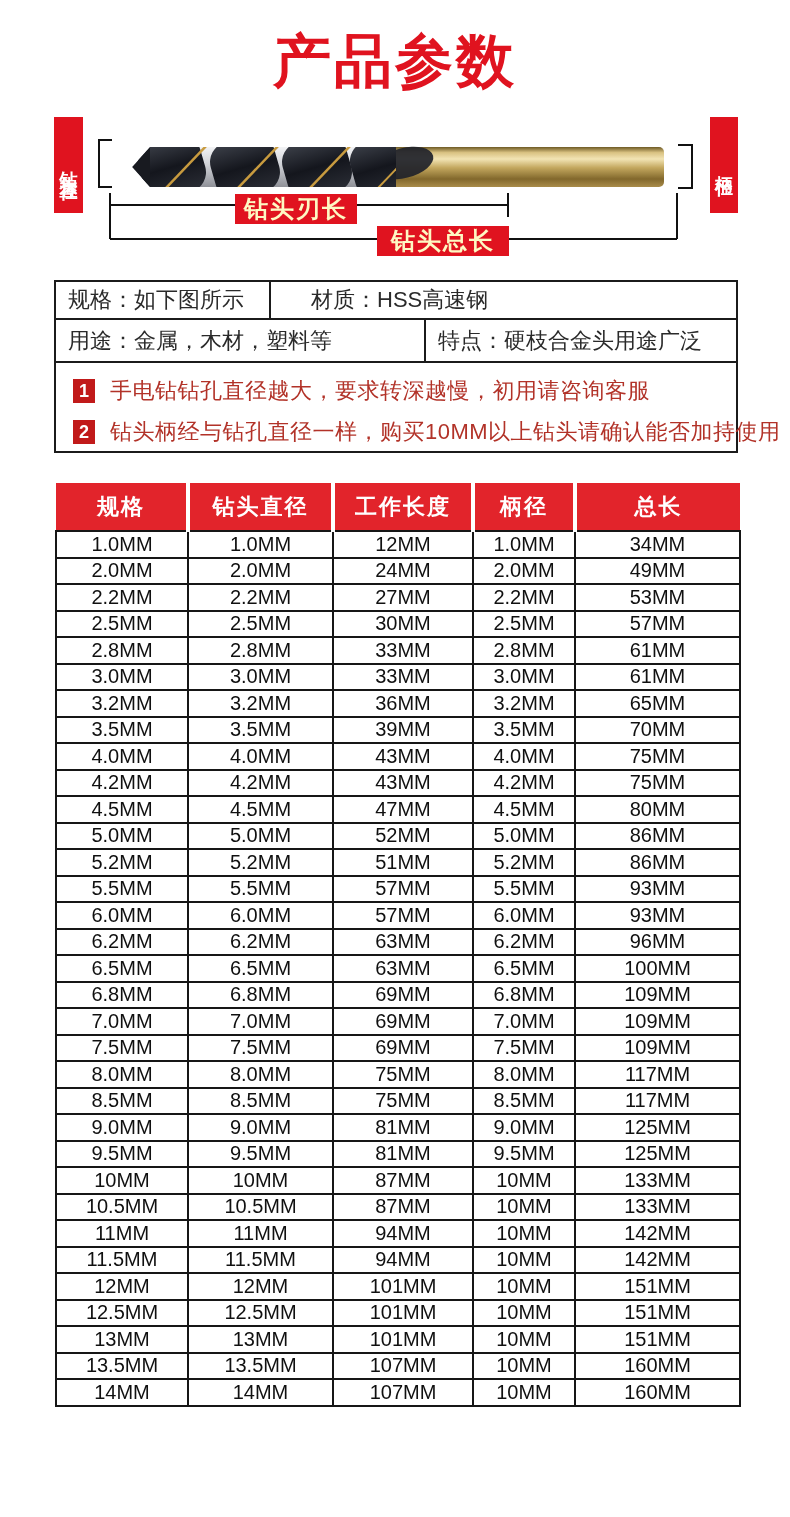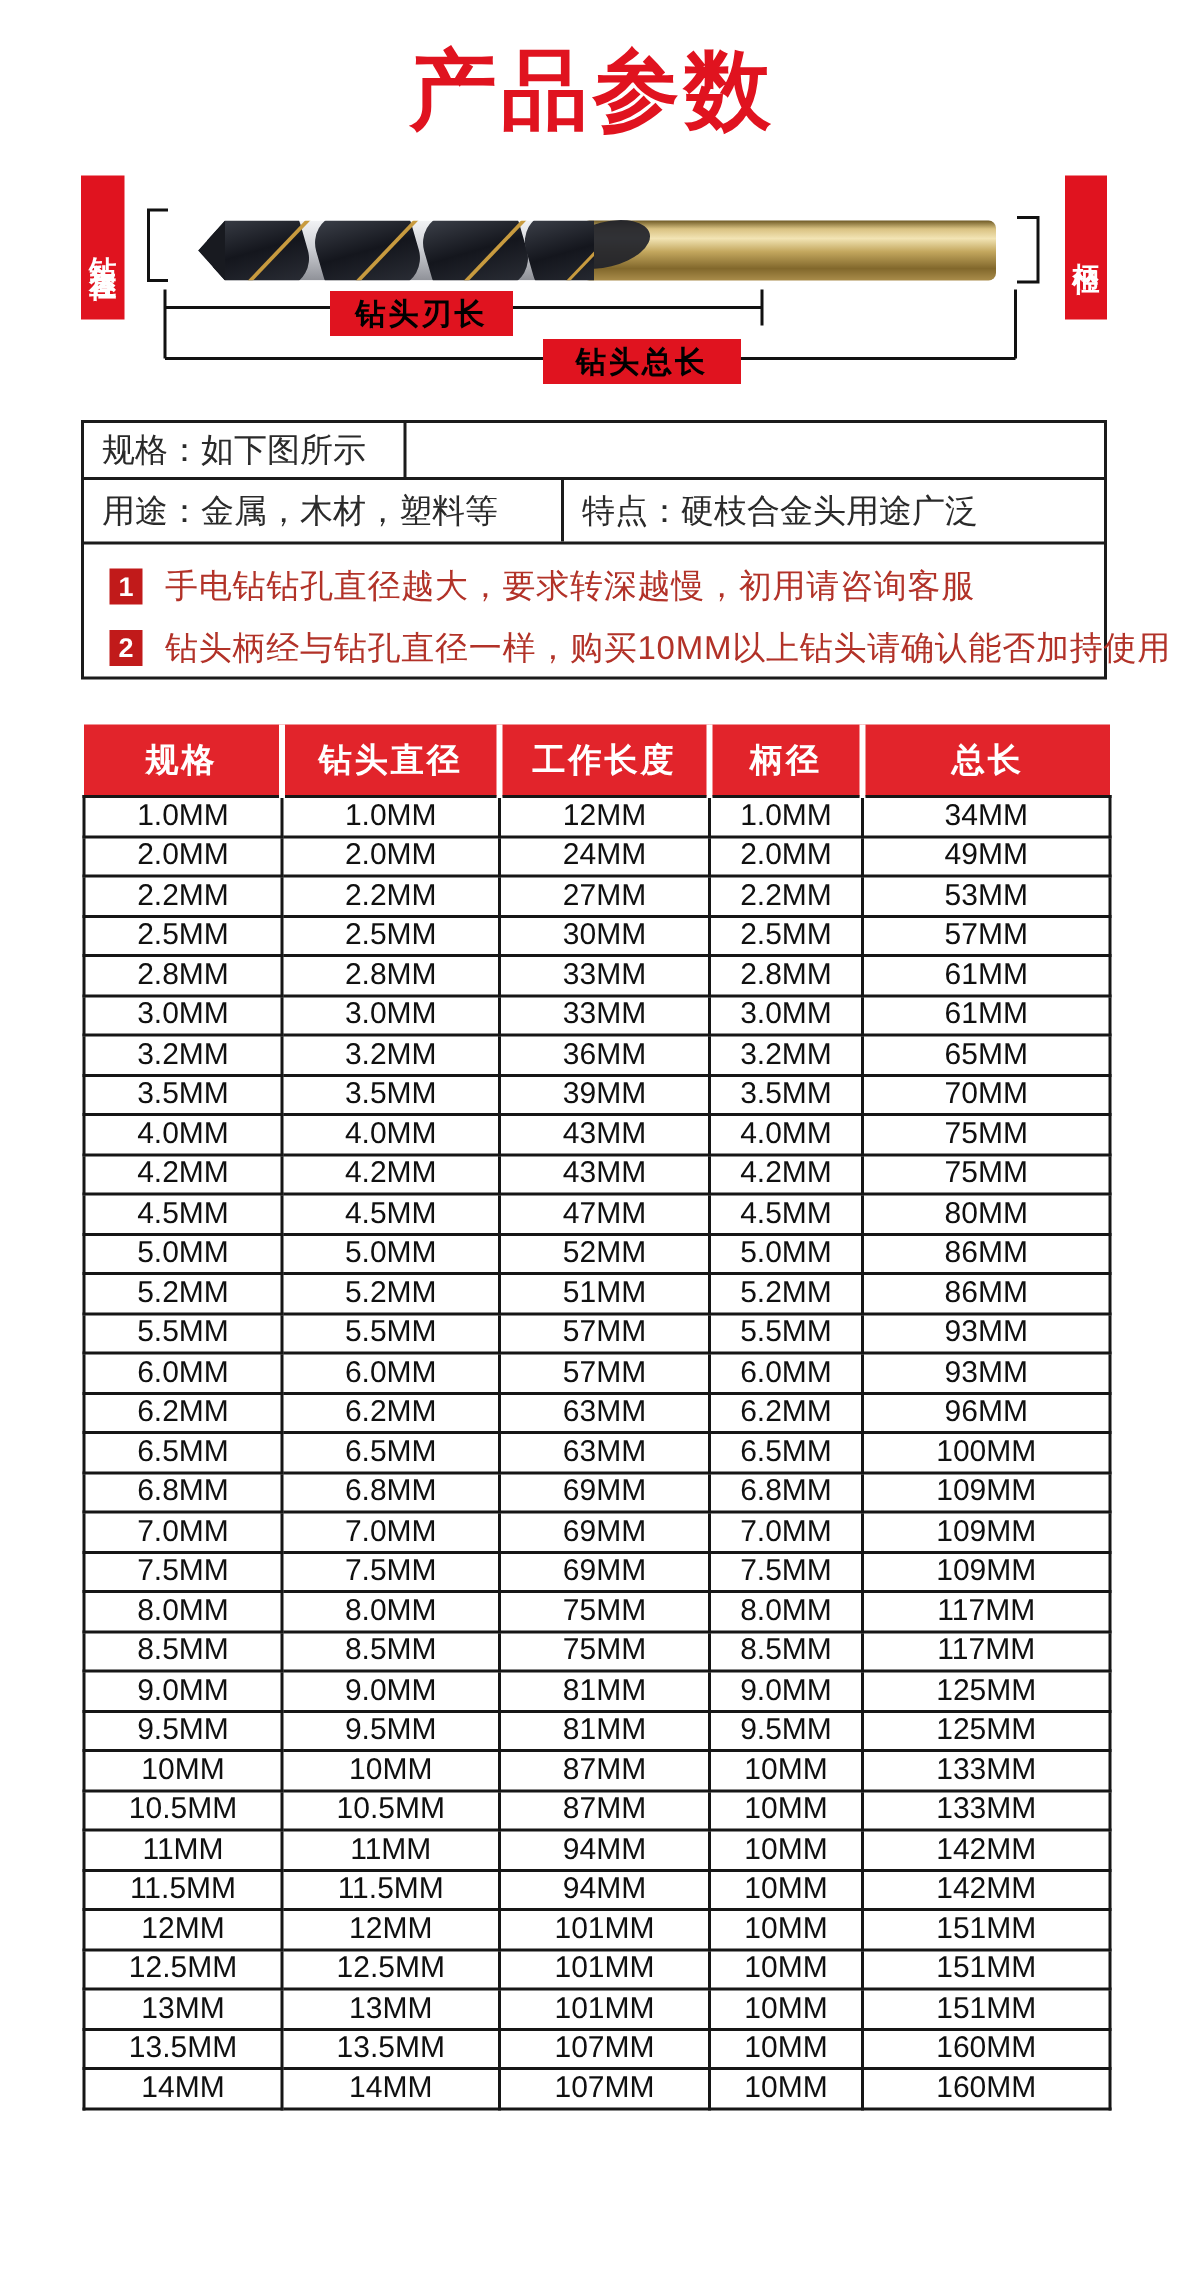--- a/index.html
+++ b/index.html
@@ -19,41 +19,41 @@
   .diagram svg { position:absolute; top:0; left:0; }
   .vlabel {
     position:absolute; background:#e0131f; color:#fff;
     writing-mode:vertical-rl; text-orientation:upright;
     font-size:18px; font-weight:bold; letter-spacing:4px;
     display:flex; align-items:center; justify-content:center;
   }
   .vlabel.left  { left:54px;  top:7px; width:29px; height:96px; }
   .vlabel.right { left:710px; top:7px; width:28px; height:96px; }
   .dim-label {
-    position:absolute; background:#e0131f; color:#000000; font-size:20px;
+    position:absolute; background:#e0131f; color:#fef9c3; font-size:24px;
     font-weight:bold; text-align:center; letter-spacing:2px;
-    display:flex; align-items:center; justify-content:center;
+    display:flex; align-items:center; justify-content:center;margin-left:15px;
   }
   .dim-label.blade { left:220px; top:84px;  width:122px; height:30px; }
   .dim-label.total { left:362px; top:116px; width:132px; height:30px; }
 
   
   .specbox {
     position:absolute; top:280px; left:54px; width:684px; height:173px;
     border:2px solid #1b1b1b; background:#fff;
   }
   .spec-row { display:flex; border-bottom:2px solid #1b1b1b; }
   .spec-row.r1 { height:38px;gap:28px; }
   .spec-row.r2 { height:43px; }
   .spec-cell {
     display:flex; align-items:center; padding-left:12px;
     font-size:22px; color:#2a2a2a; white-space:nowrap;
   }
   .spec-row.r1 .spec-cell.first { width:215px; border-right:2px solid #1b1b1b; }
-  .spec-row.r2 .spec-cell.first { width:320px; border-right:2px solid #1b1b1b; }
+  .spec-row.r2 .spec-cell.first { width:370px; border-right:2px solid #1b1b1b; }
   .spec-row .spec-cell.second { flex:1; }
   .notes { padding:13px 0 0 17px; }
   .note { display:flex; align-items:center; margin-bottom:11px; }
   .nbadge {
     width:22px; height:24px; background:#c11a1a; color:#fff;
     font-size:18px; font-weight:bold; display:flex; align-items:center;
     justify-content:center; margin-right:15px; flex:0 0 auto;
   }
   .ntext { font-size:22px; color:#b23228; letter-spacing:0.5px; white-space:nowrap;text-align:center; }
 
@@ -142,20 +142,21 @@
 
     <div class="vlabel left">钻头直径</div>
     <div class="vlabel right">柄径</div>
     <div class="dim-label blade">钻头刃长</div>
     <div class="dim-label total">钻头总长</div>
   </div>
 
   <div class="specbox">
     <div class="spec-row r1">
       <div class="spec-cell first">规格：如下图所示</div>
+      <div class="spec-cell second">材质：HSS高速钢</div>
     </div>
     <div class="spec-row r2">
       <div class="spec-cell first">用途：金属，木材，塑料等</div>
       <div class="spec-cell second">特点：硬枝合金头用途广泛</div>
     </div>
     <div class="notes" id="notes">
         <div class="note">
           <span class="nbadge">1</span>
           <span class="ntext">手电钻钻孔直径越大，要求转深越慢，初用请咨询客服</span>
         </div>

